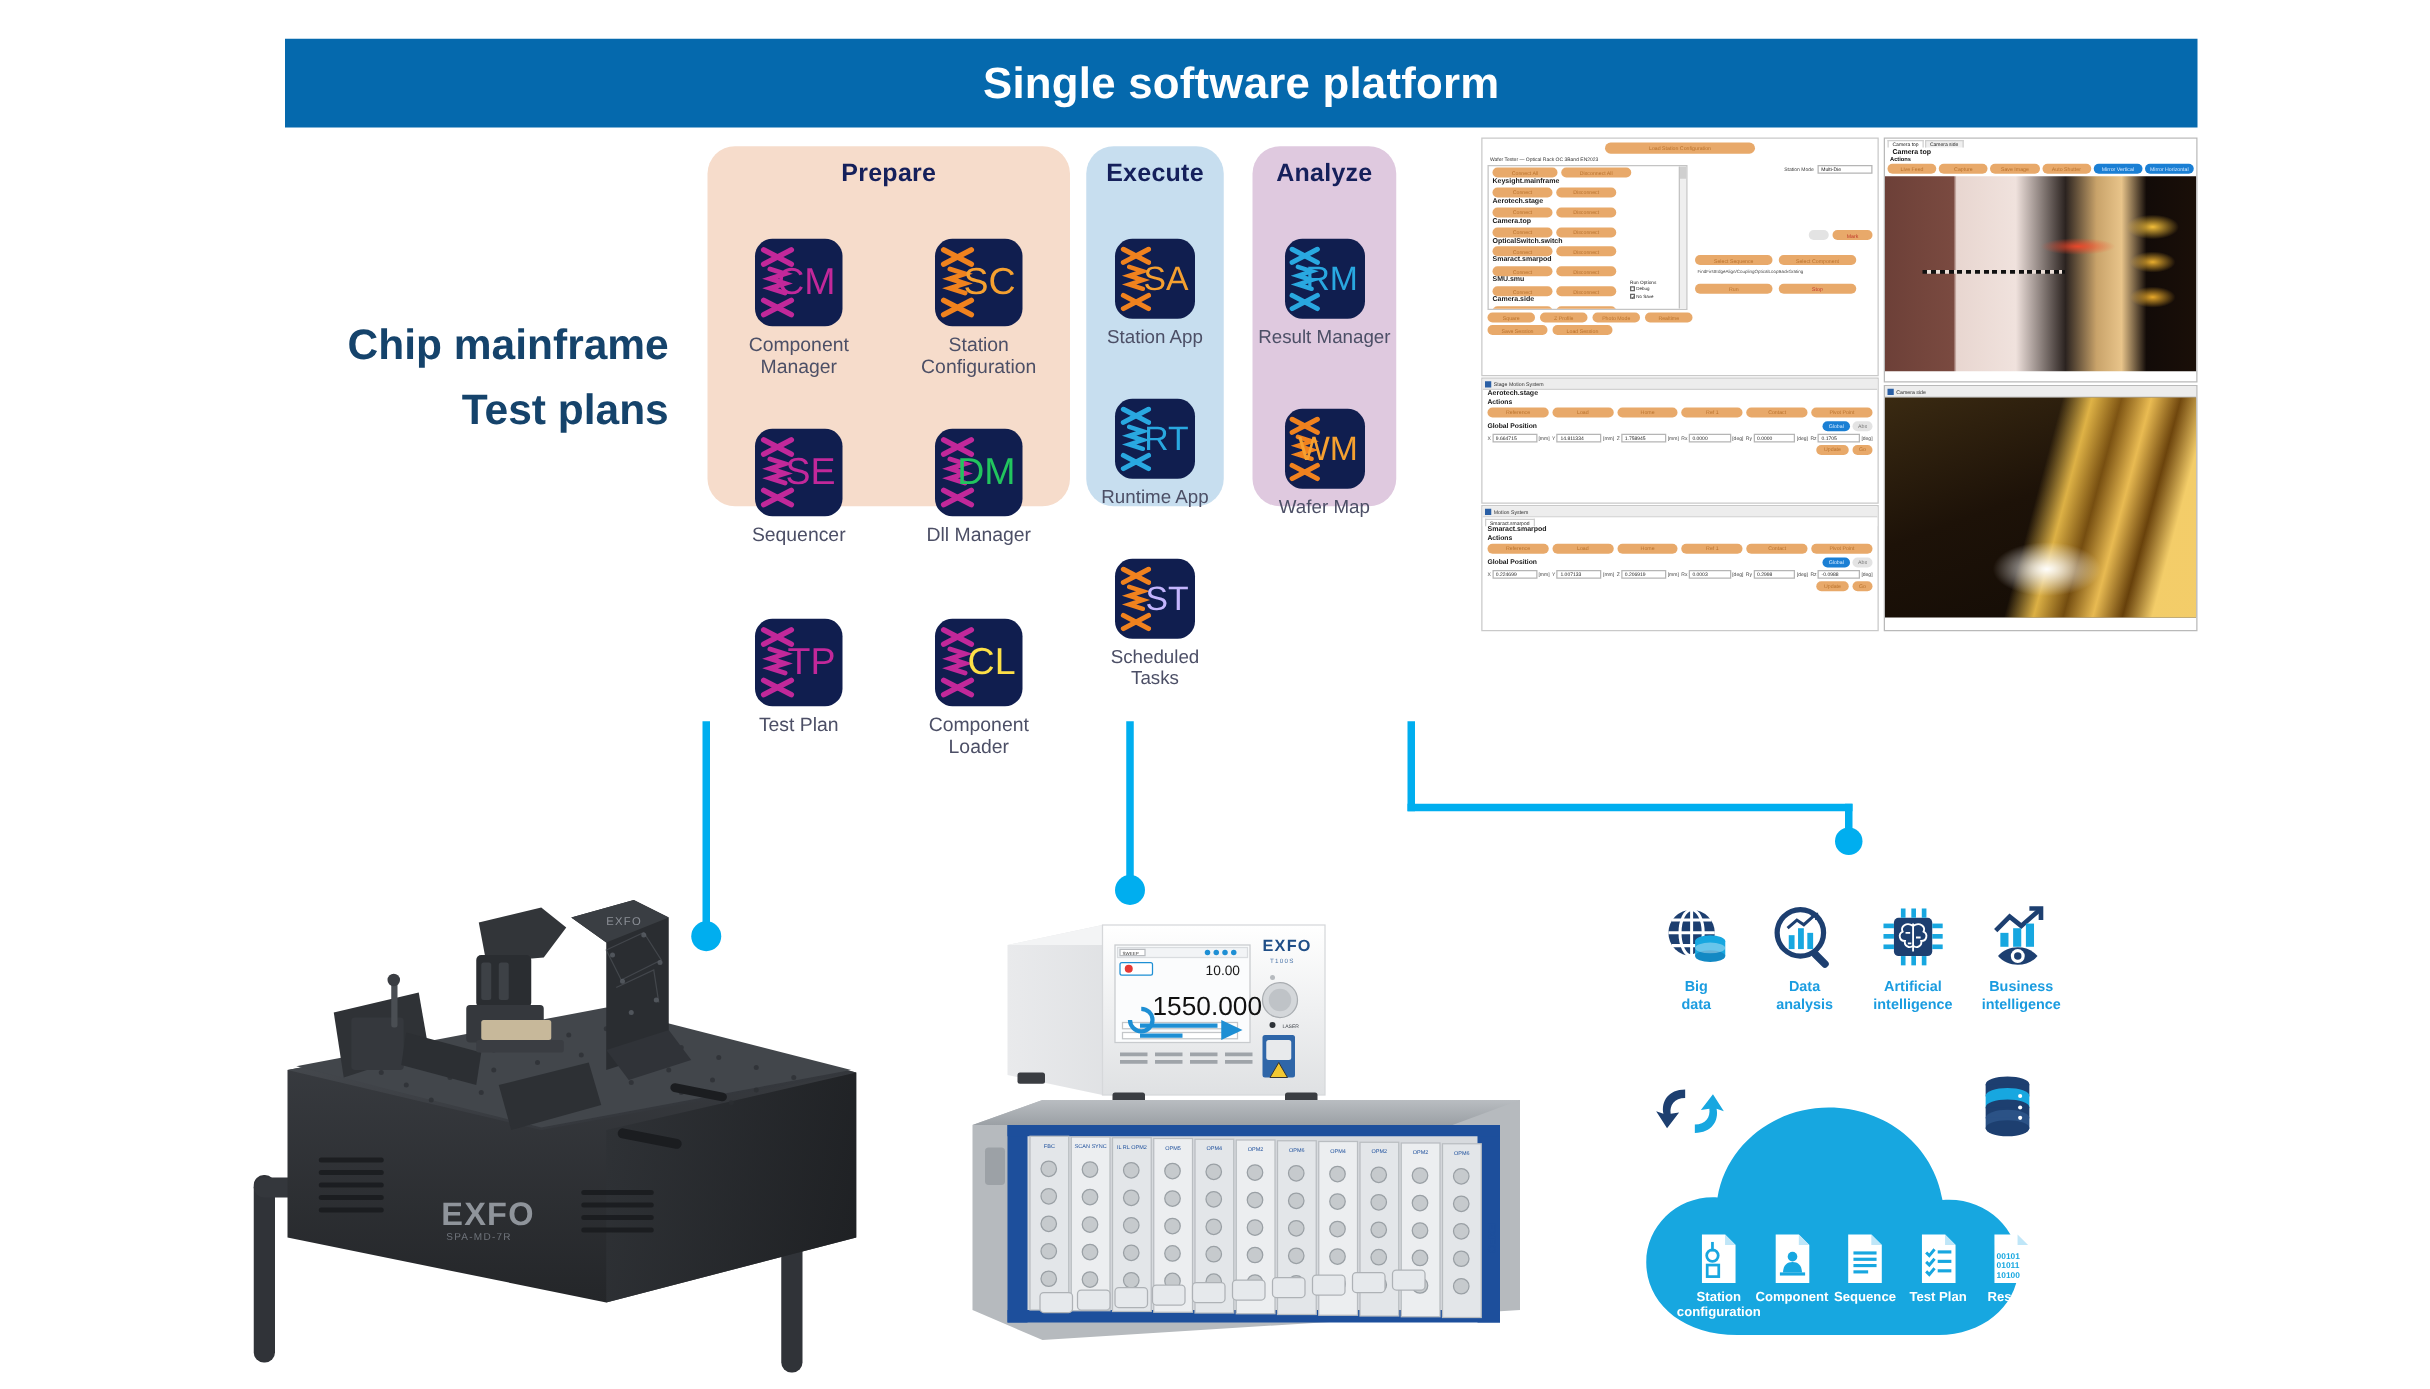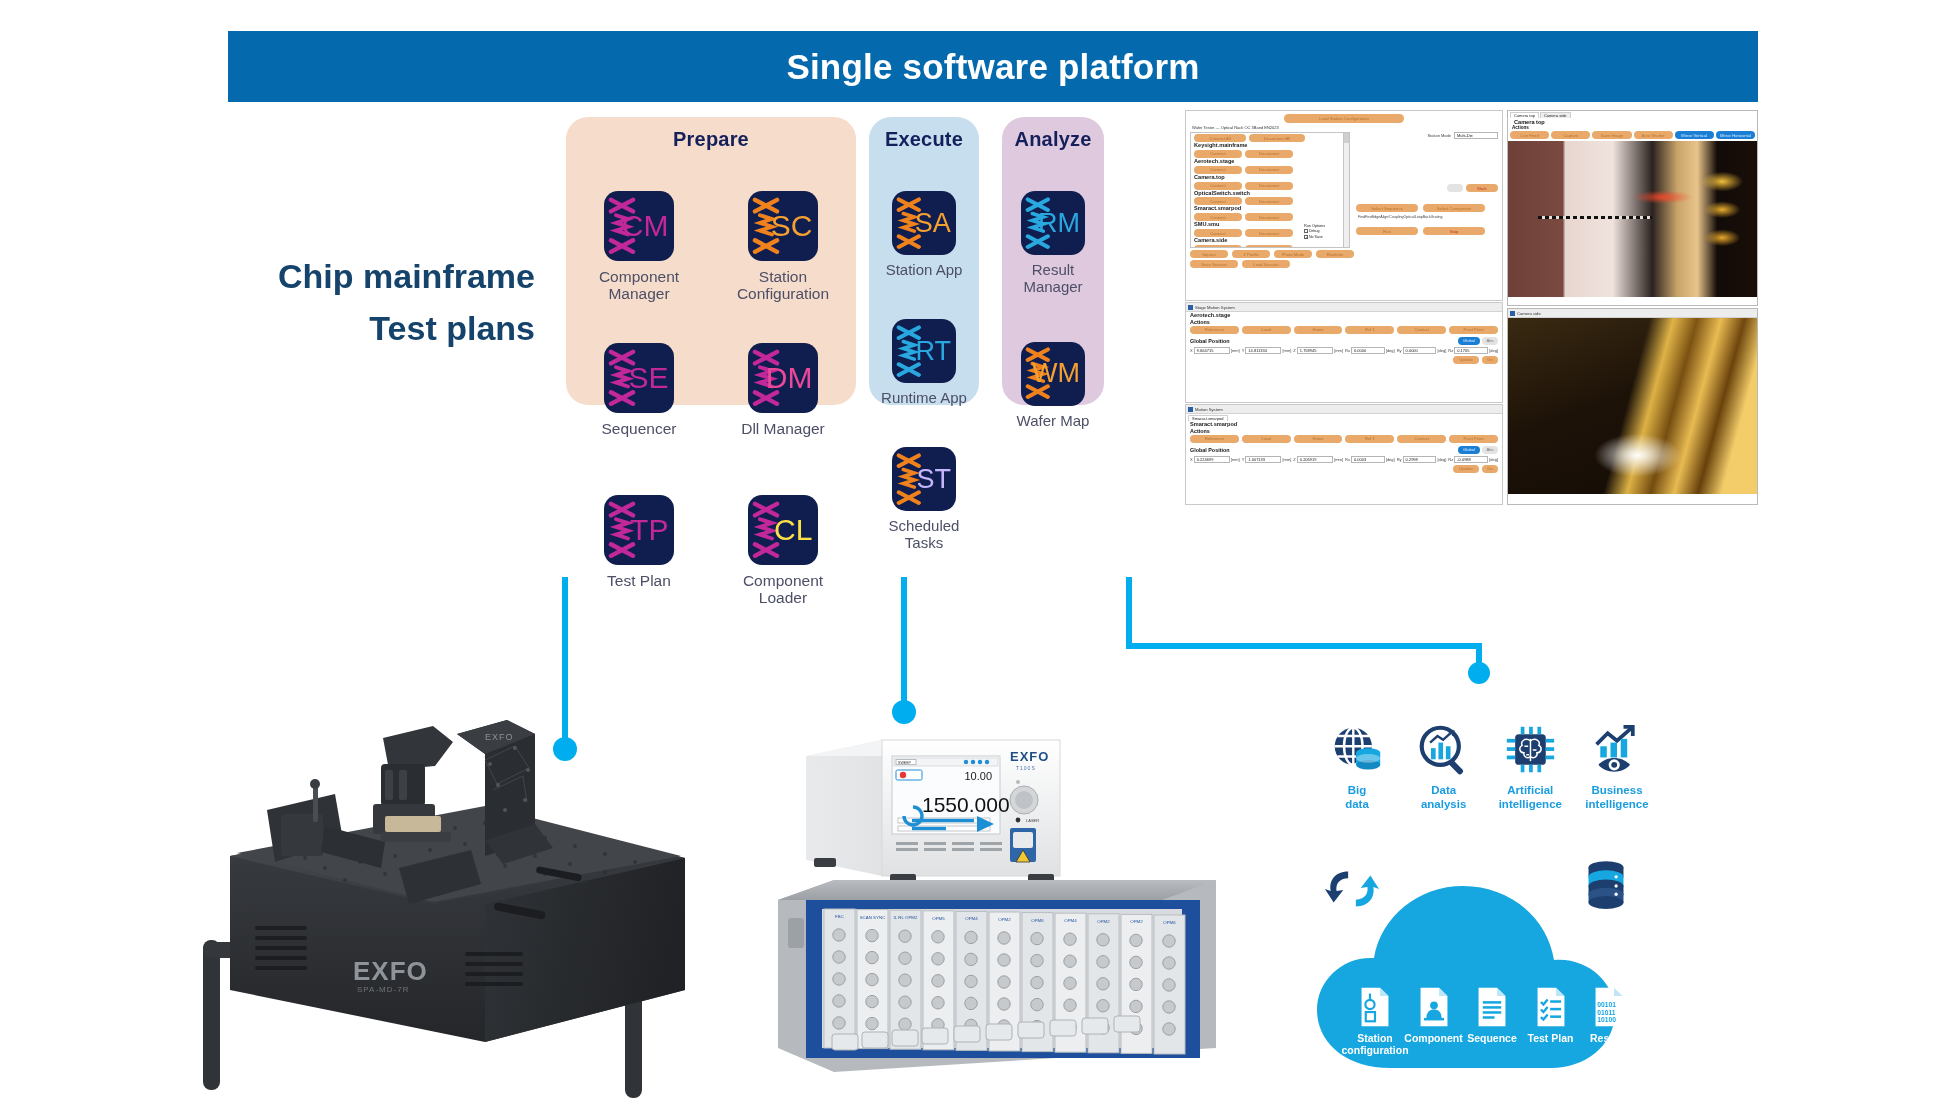--- a/index.html
+++ b/index.html
@@ -78,21 +78,21 @@
 
   
   #group-execute { left: 869px; top: 117px; width: 110px; height: 288px;
                    background: #C7DEEF; }
   #group-execute .app { width: 110px; margin-bottom: 6px; }
   #group-execute .tile { width: 64px; height: 64px; }
   #group-execute .abbr { font-size: 27px; }
   #group-execute .app-label { font-size: 15px; min-height: 19px; }
 
   
-  #group-analyze { left: 1002px; top: 117px; width: 102px; height: 288px;
+  #group-analyze { left: 1002px; top: 117px; width: 115px; height: 288px;
                    background: #DFC9DF; }
   #group-analyze .app { width: 115px; margin-bottom: 14px; }
   #group-analyze .tile { width: 64px; height: 64px; }
   #group-analyze .abbr { font-size: 27px; }
   #group-analyze .app-label { font-size: 15px; min-height: 19px; }
 
   
   #collage { position: absolute; left: 1185px; top: 110px;
              width: 573px; height: 395px; background: #ffffff; }
 
@@ -254,21 +254,21 @@
           <div class="tile">
             <svg class="helix" viewBox="0 0 28 64" preserveAspectRatio="none">
               <g stroke="#C2289A" fill="none" stroke-linecap="round">
                 <path d="M3 5 L25 17" stroke-width="4.5"></path>
                 <path d="M25 5 L3 17" stroke-width="4.5"></path>
                 <path d="M8 21 L20 25 L8 29 L20 33 L8 37 L20 41" stroke-width="4"></path>
                 <path d="M3 47 L25 59" stroke-width="4.5"></path>
                 <path d="M25 47 L3 59" stroke-width="4.5"></path>
               </g>
             </svg>
-            <span class="abbr" style="color: #ec4899;">DM</span>
+            <span class="abbr" style="color: #22c55e;">DM</span>
           </div>
           <div class="app-label">Dll Manager</div>
         </div>
         <div class="app">
           <div class="tile">
             <svg class="helix" viewBox="0 0 28 64" preserveAspectRatio="none">
               <g stroke="#C2289A" fill="none" stroke-linecap="round">
                 <path d="M3 5 L25 17" stroke-width="4.5"></path>
                 <path d="M25 5 L3 17" stroke-width="4.5"></path>
                 <path d="M8 21 L20 25 L8 29 L20 33 L8 37 L20 41" stroke-width="4"></path>

